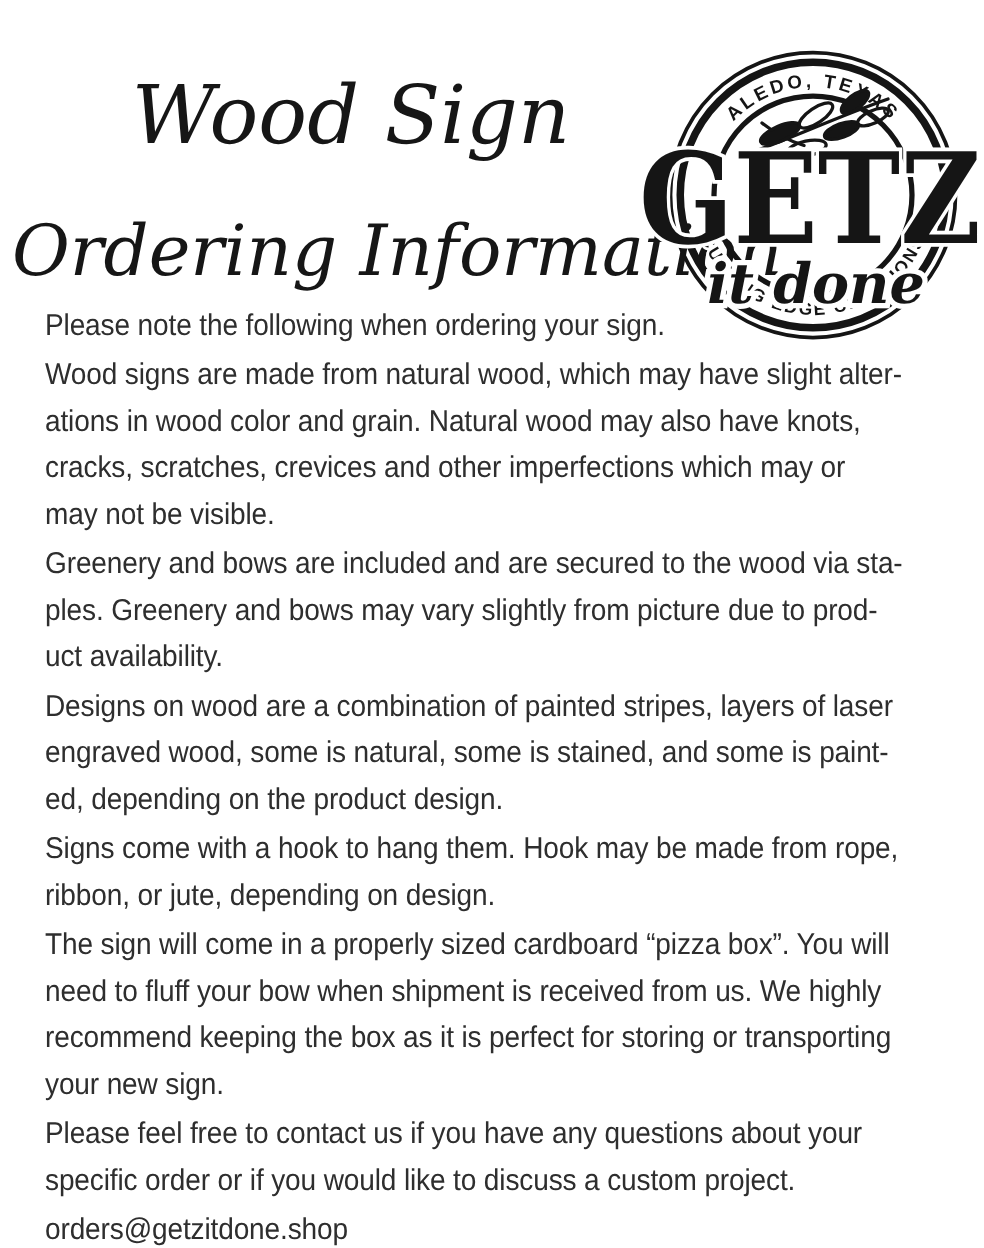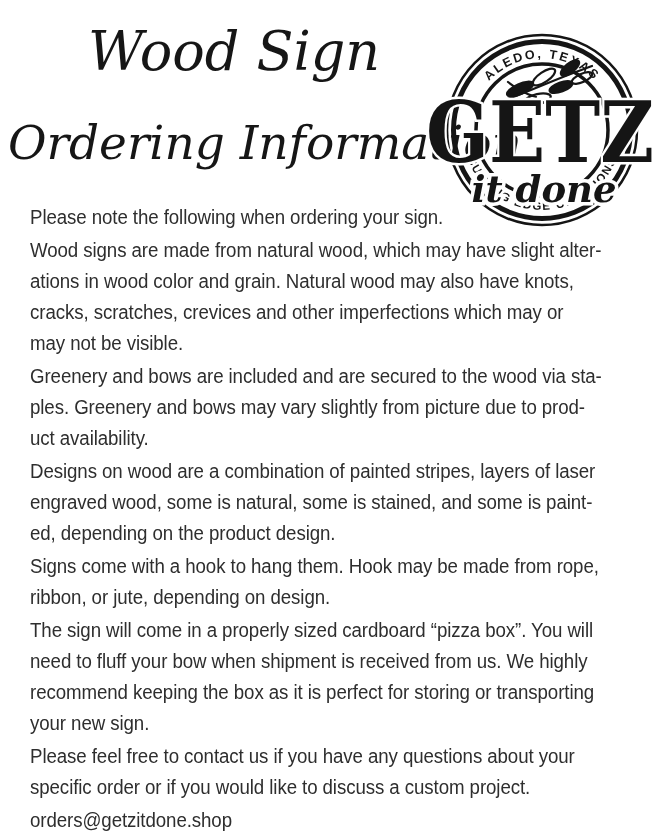--- a/index.html
+++ b/index.html
@@ -8,21 +8,21 @@
     width: 656px;
     height: 832px;
     background: #ffffff;
     overflow: hidden;
     font-family: "Liberation Sans", sans-serif;
   }
   
   .title {
     position: absolute;
     left: 8px;
-    top: 11px;
+    top: 36px;
     width: 452px;
     text-align: center;
     color: #161616;
     font-family: "DejaVu Serif", cursive;
     font-style: italic;
   }
   .title-line1 { font-size: 54px; line-height: 82px; font-weight: 500; }
   .title-line2 { font-size: 47px; line-height: 80px; margin-top: 10px; white-space: nowrap; }
   
   .logo {

